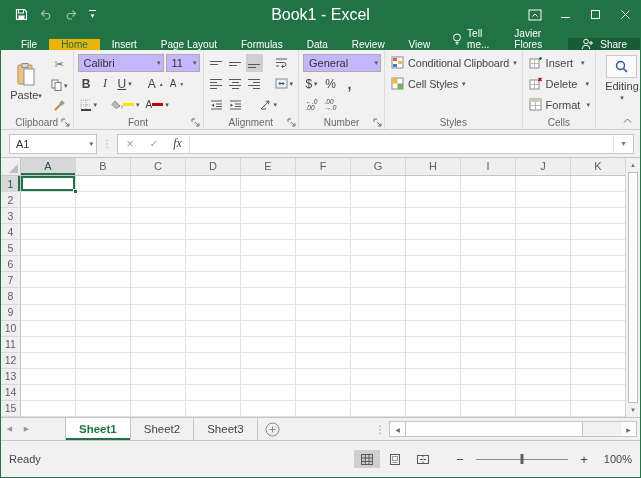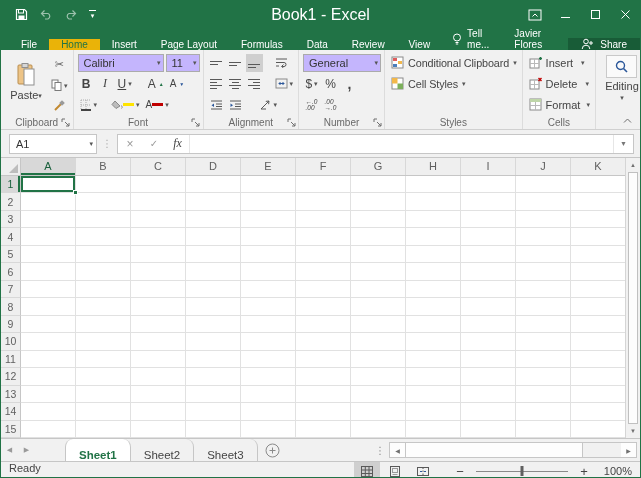--- a/index.html
+++ b/index.html
@@ -78,32 +78,32 @@
   .gcell { width:55px; flex:0 0 auto; border-right:1px solid #E1E1E1; border-bottom:1px solid #E1E1E1; background:#fff; }
   .gcell.selcell { position:relative; z-index:2; box-shadow:inset 0 0 0 2px #217346; }
   .handle { position:absolute; right:-3px; bottom:-3px; width:5px; height:5px; background:#217346; border:1px solid #fff; z-index:3; }
   .vscroll { position:absolute; top:0; right:0; bottom:0; width:15px; background:#F1F1F1; border-left:1px solid #D5D5D5; display:flex; flex-direction:column; z-index:4; }
   .varrow { height:14px; display:flex; align-items:center; justify-content:center; font-size:6px; color:#707070; }
   .vthumb { flex:1; margin:0 2px; background:#FDFDFD; border:1px solid #C0C0C0; }
 
   
   .sheetrow { height:23px; background:#F1F1F1; border-top:1px solid #C6C6C6; display:flex; align-items:stretch; flex:0 0 auto; font-size:11.5px; }
   .snav { width:17px; display:flex; align-items:center; justify-content:center; color:#9A9A9A; font-size:7px; }
-  .stab { display:flex; align-items:center; padding:16px 13px; color:#444; border-right:1px solid #C6C6C6;border-radius:8px; }
+  .stab { display:flex; align-items:center; padding:6px 13px; color:#444; border-right:1px solid #C6C6C6; }
   .stab.active { background:#fff; color:#217346; font-weight:bold; box-shadow:inset 0 -2px 0 #217346; border-left:1px solid #C6C6C6; }
   .addsheet { width:30px; display:flex; align-items:center; justify-content:center; }
   .sheet-right { margin-left:auto; display:flex; align-items:center; gap:4px; padding-right:3px; }
   .dots { color:#8A8A8A; font-size:10px; letter-spacing:0; }
   .hscroll { width:248px; height:16px; border:1px solid #C6C6C6; background:#F1F1F1; display:flex; align-items:stretch; }
   .harrow { width:15px; display:flex; align-items:center; justify-content:center; font-size:6px; color:#707070; background:#FDFDFD; }
   .hthumb { width:178px; background:#FDFDFD; border-left:1px solid #C6C6C6; border-right:1px solid #C6C6C6; }
   .htrack { flex:1; }
 
   
-  .statusbar { height:16px; background:#F1F1F1; border-top:1px solid #C6C6C6; display:flex; align-items:flex-start; flex:0 0 auto; color:#444; }
+  .statusbar { height:37px; background:#F1F1F1; border-top:1px solid #C6C6C6; display:flex; align-items:center; flex:0 0 auto; color:#444; }
   .statustext { padding-left:8px; }
   .status-right { margin-left:auto; display:flex; align-items:center; gap:6px; padding-right:8px; }
   .viewbtns { display:flex; align-items:center; gap:2px; margin-right:10px; }
   .viewbtn { width:26px; height:18px; display:flex; align-items:center; justify-content:center; }
   .viewbtn.sel { background:#CFCFCF; }
   .zoombtn { width:16px; text-align:center; font-size:13px; color:#444; }
   .slider { position:relative; width:92px; height:14px; margin:0 2px; }
   .slider .track { position:absolute; left:0; right:0; top:7px; height:1px; background:#8A8A8A; }
   .slider .thumb { position:absolute; left:50%; top:2px; width:3px; height:10px; background:#606060; transform:translateX(-50%); }
   .zoomlevel { width:34px; text-align:right; }

